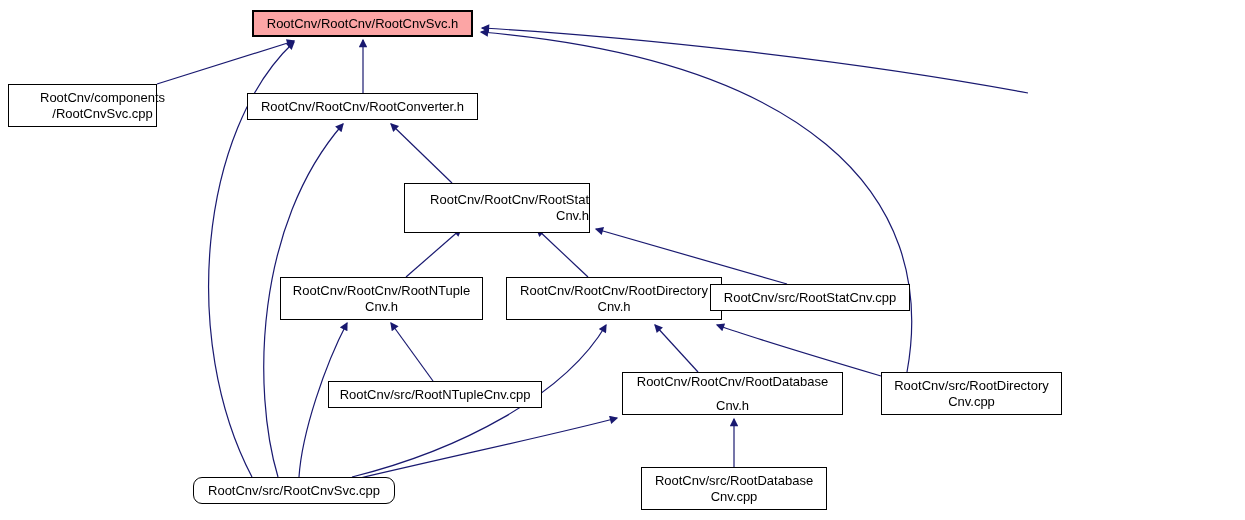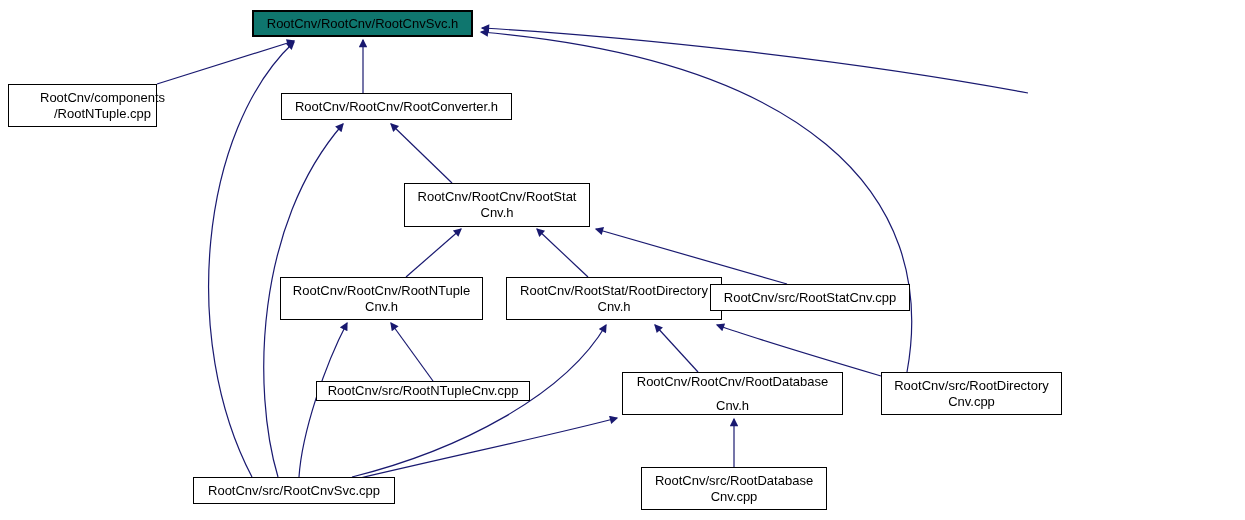--- a/index.html
+++ b/index.html
@@ -20,21 +20,21 @@
     flex-direction:column;
     justify-content:center;
     align-items:center;
     font-size:13px;
     line-height:16px;
     color:#000000;
     white-space:nowrap;
     cursor:pointer;
   }
   .node.root{
-    background:#0f766e;
+    background:#fca5a5;
     border:2px solid #000000;
     cursor:default;
   }
   .nline{pointer-events:none;}
 </style>
 </head>
 <body>
 
 <div id="canvas">
   <svg id="edges-svg" xmlns="http://www.w3.org/2000/svg">
@@ -60,51 +60,51 @@
       <path d="M881,376 C 800,352 745,335 717,325" fill="none" stroke="#191970" stroke-width="1.2" marker-end="url(#arrow)"></path>
       <path d="M360,478 C 480,450 565,432 617,418" fill="none" stroke="#191970" stroke-width="1.2" marker-end="url(#arrow)"></path>
       <path d="M734,467 L734,419" fill="none" stroke="#191970" stroke-width="1.2" marker-end="url(#arrow)"></path>
     </svg>
 
 <div class="node root" style="left: 252px; top: 10px; width: 221px; height: 27px;">
       <div class="nline">RootCnv/RootCnv/RootCnvSvc.h</div>
     </div>
     <div class="node" style="left: 8px; top: 84px; width: 149px; height: 43px; padding-left: 40px;">
       <div class="nline">RootCnv/components</div>
-      <div class="nline">/RootNTuple.cpp</div>
+      <div class="nline">/RootCnvSvc.cpp</div>
     </div>
-    <div class="node" style="left: 247px; top: 93px; width: 231px; height: 27px; margin-left: 34px;">
+    <div class="node" style="left: 247px; top: 93px; width: 231px; height: 27px;">
       <div class="nline">RootCnv/RootCnv/RootConverter.h</div>
     </div>
-    <div class="node" style="left: 404px; top: 183px; width: 186px; height: 44px;">
+    <div class="node" style="left: 404px; top: 183px; width: 186px; height: 50px; align-items: flex-end;">
       <div class="nline">RootCnv/RootCnv/RootStat</div>
       <div class="nline">Cnv.h</div>
     </div>
     <div class="node" style="left: 280px; top: 277px; width: 203px; height: 43px;">
       <div class="nline">RootCnv/RootCnv/RootNTuple</div>
       <div class="nline">Cnv.h</div>
     </div>
     <div class="node" style="left: 506px; top: 277px; width: 216px; height: 43px;">
-      <div class="nline">RootCnv/RootStat/RootDirectory</div>
+      <div class="nline">RootCnv/RootCnv/RootDirectory</div>
       <div class="nline">Cnv.h</div>
     </div>
     <div class="node" style="left: 710px; top: 284px; width: 200px; height: 27px;">
       <div class="nline">RootCnv/src/RootStatCnv.cpp</div>
     </div>
-    <div class="node" style="left: 316px; top: 381px; width: 214px; height: 20px;">
+    <div class="node" style="left: 328px; top: 381px; width: 214px; height: 27px;">
       <div class="nline">RootCnv/src/RootNTupleCnv.cpp</div>
     </div>
     <div class="node" style="left: 622px; top: 372px; width: 221px; height: 43px; gap: 8px;">
       <div class="nline">RootCnv/RootCnv/RootDatabase</div>
       <div class="nline">Cnv.h</div>
     </div>
     <div class="node" style="left: 881px; top: 372px; width: 181px; height: 43px; align-items: center;">
       <div class="nline">RootCnv/src/RootDirectory</div>
       <div class="nline">Cnv.cpp</div>
     </div>
-    <div class="node" style="left: 193px; top: 477px; width: 202px; height: 27px;">
+    <div class="node" style="left: 193px; top: 477px; width: 202px; height: 27px; border-radius: 9px;">
       <div class="nline">RootCnv/src/RootCnvSvc.cpp</div>
     </div>
     <div class="node" style="left: 641px; top: 467px; width: 186px; height: 43px;">
       <div class="nline">RootCnv/src/RootDatabase</div>
       <div class="nline">Cnv.cpp</div>
     </div>
   </div>
 
 </body></html>

